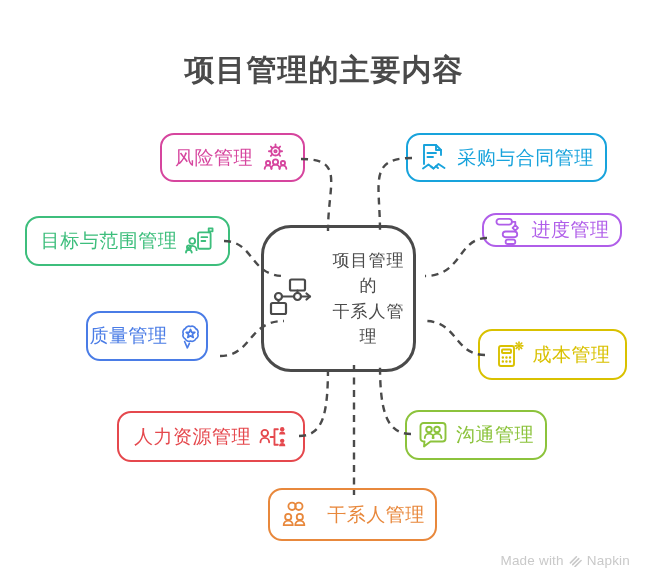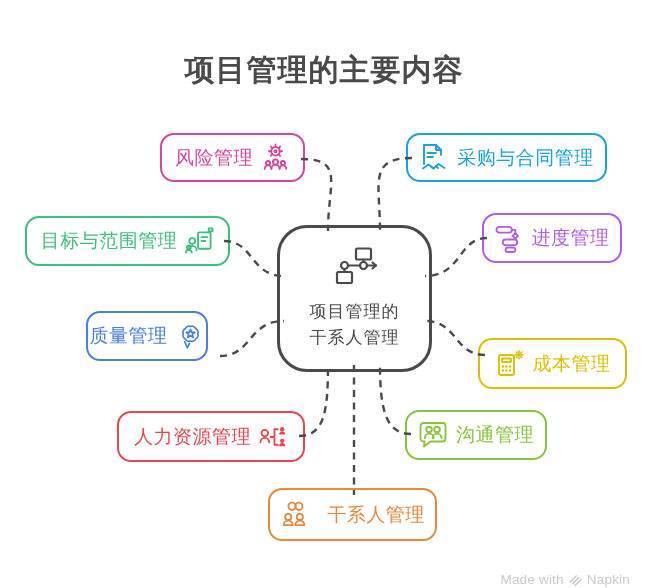--- a/index.html
+++ b/index.html
@@ -22,38 +22,38 @@
     position:absolute;display:flex;align-items:center;justify-content:center;
     gap:8px;background:#fff;border:2.5px solid currentColor;border-radius:14px;
     font-size:19px;letter-spacing:0.5px;z-index:2;box-sizing:border-box;
   }
   .node .label{color:currentColor;white-space:nowrap;}
   .icon{display:inline-flex;align-items:center;justify-content:center;}
   .icon svg{display:block;}
   #n-risk        {left:160px;top:133px;width:145px;height:49px;}
   #n-procurement {left:406px;top:133px;width:201px;height:49px;}
   #n-scope       {left:25px; top:216px;width:205px;height:50px;}
-  #n-schedule    {left:482px;top:213px;width:140px;height:50px;}
+  #n-schedule    {left:482px;top:213px;width:140px;height:34px;}
   #n-quality     {left:86px; top:311px;width:122px;height:50px;}
-  #n-cost        {left:478px;top:338px;width:149px;height:51px;}
+  #n-cost        {left:478px;top:329px;width:149px;height:51px;}
   #n-hr          {left:117px;top:411px;width:188px;height:51px;}
   #n-comm        {left:405px;top:410px;width:142px;height:50px;}
   #n-stakeholder {left:268px;top:488px;width:169px;height:53px;gap:18px;}
   
   .center-node{
-    position:absolute;left:277px;top:225px;width:155px;height:147px;
+    position:absolute;left:261px;top:225px;width:155px;height:147px;
     background:#fff;border:3px solid var(--text,#4a4a4a);border-radius:30px;
-    display:flex;flex-direction:column;align-items:center;justify-content:center;
+    display:flex;flex-direction:row;align-items:center;justify-content:flex-end;
     gap:10px;z-index:2;box-sizing:border-box;color:var(--text,#4a4a4a);
   }
   .center-text{font-size:17px;line-height:1.5;text-align:center;color:var(--text,#4a4a4a);letter-spacing:1px;}
   
   .watermark{
     position:absolute;right:18px;top:553px;display:flex;align-items:center;gap:5px;
-    font-size:13.5px;letter-spacing:0.2px;margin-top:19px;
+    font-size:13.5px;letter-spacing:0.2px;
   }
 </style>
 </head>
 <body style="background: rgb(255, 255, 255);">
 
 <div class="stage">
 
   <h1 class="page-title">项目管理的主要内容</h1>
 
   <svg class="connectors" width="648" height="588" viewBox="0 0 648 588">

